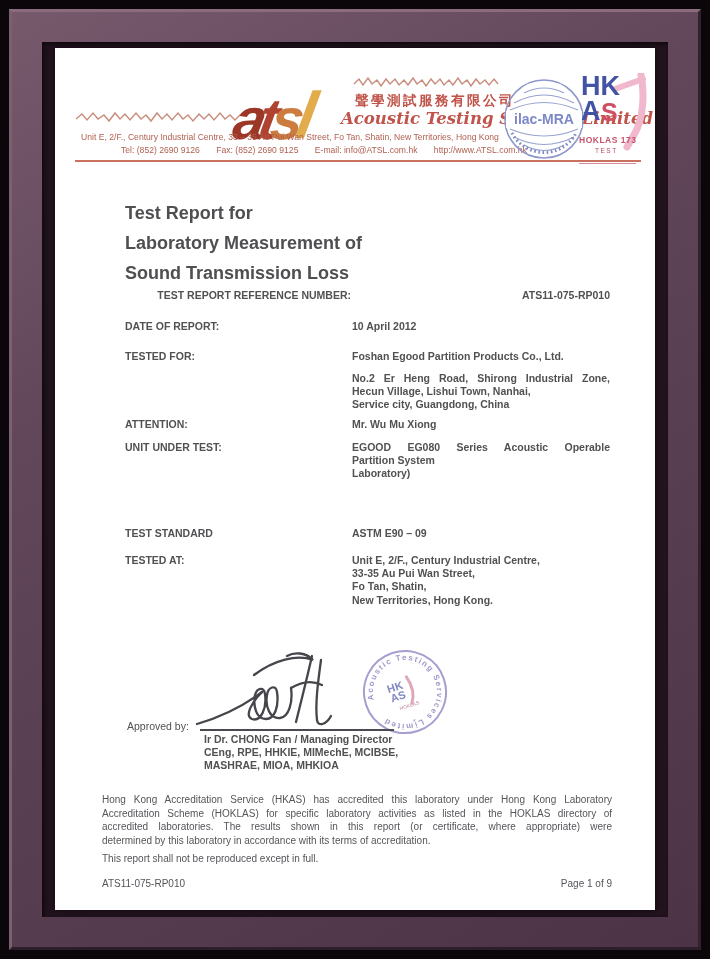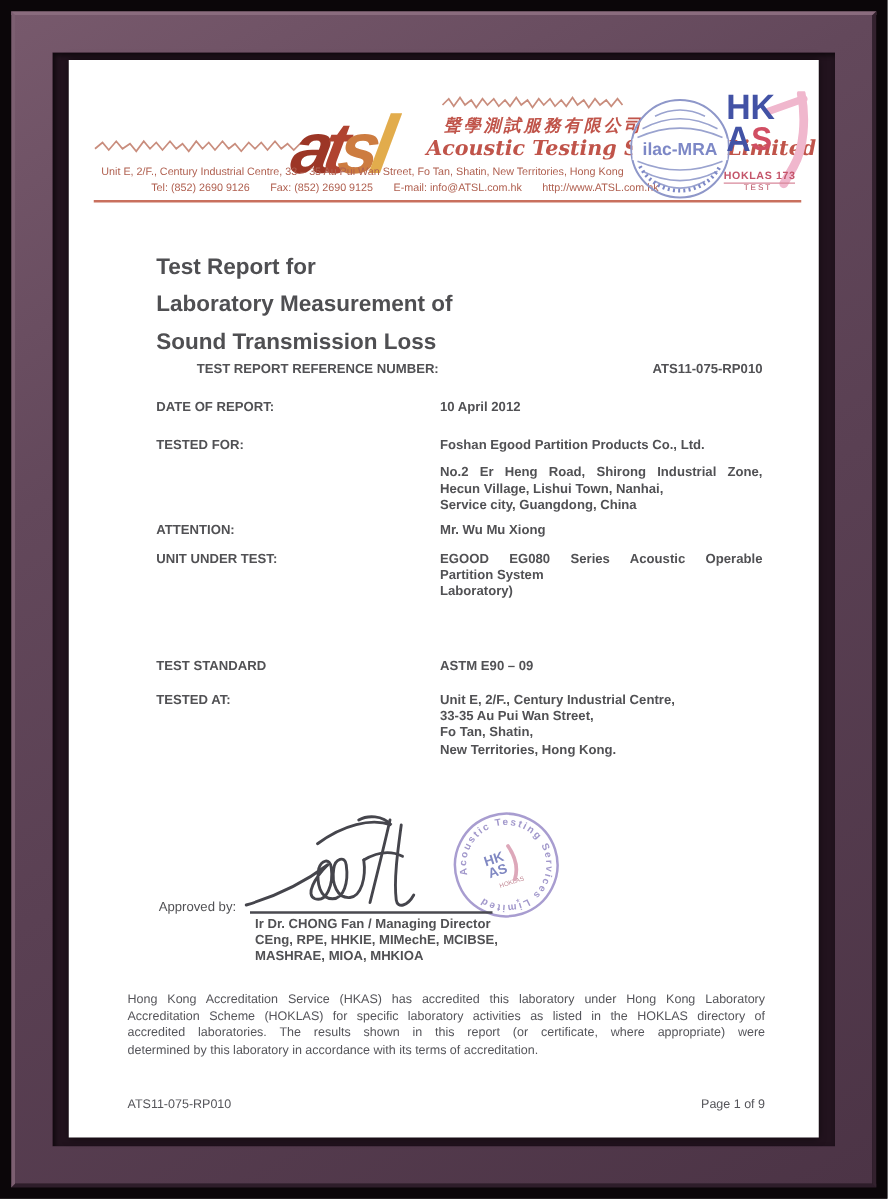--- a/index.html
+++ b/index.html
@@ -26,39 +26,39 @@
   
   .logo-letters{left:181px;top:22px;height:78px;display:flex;align-items:flex-end;
     transform:skewX(-10deg);font-weight:bold;font-style:italic;letter-spacing:-7px;line-height:1;}
   .logo-letters span{font-size:58px;}
   .lg-a{color:#9c3626;}
   .lg-t{color:#b04330;}
   .lg-s{color:#cd7c40;}
   .lg-l{color:#e2ac4c;font-size:66px !important;}
   .zz{stroke:#c98d7d;stroke-width:1.4;fill:none;}
   .cn-name{left:300px;top:44px;width:160px;font-size:13.5px;font-weight:bold;
-    color:#c0544a;letter-spacing:2.5px;white-space:nowrap;font-style:italic;}
+    color:#c0544a;letter-spacing:2.5px;white-space:nowrap;}
   .en-name{left:286px;top:61px;width:230px;font-size:16.5px;font-style:italic;font-weight:bold;
     font-family:"DejaVu Serif",serif;color:#c0544a;white-space:nowrap;}
   .hdr-addr{left:0px;top:84px;width:470px;text-align:center;font-size:8.6px;
     color:#b06050;white-space:nowrap;}
   .hdr-tel{left:18px;top:97px;width:440px;font-size:8.6px;color:#b06050;white-space:nowrap;margin-left:48px;}
   .hdr-tel span{margin-right:14px;}
   .hdr-rule{left:20px;top:112px;width:566px;height:2px;background:#c9705e;}
   
   .ilac{left:447px;top:29px;}
   
   .hkas{left:524px;top:25px;width:74px;height:92px;}
   .hkas-row{position:absolute;font-weight:bold;line-height:1;letter-spacing:0px;
     color:#4252a5;transform:scaleY(1.05);}
   .hkas-hk{left:2px;top:0px;font-size:27px;}
   .hkas-a{left:2px;top:25px;font-size:27px;font-weight:bold;color:#4252a5;}
   .hkas-s{left:22px;top:27px;font-size:25px;font-weight:bold;color:#d14e63;}
   .hkas-hoklas{left:0px;top:62px;font-size:8.5px;font-weight:bold;color:#c4556a;
-    border-bottom:1px solid #d8889a;padding-bottom:1px;letter-spacing:.5px;}
+    border-bottom:1px solid #d8889a;padding-bottom:18px;letter-spacing:.5px;}
   .hkas-test{left:16px;top:74px;font-size:6.5px;color:#b5485a;letter-spacing:1.5px;}
   
   .title{left:70px;top:150px;width:420px;font-size:18px;font-weight:bold;
     color:#4f4f52;line-height:30px;}
   
   .flabel{left:70px;width:226px;font-size:10.5px;font-weight:bold;color:#515154;white-space:nowrap;}
   .fvalue{left:297px;width:258px;font-size:10.5px;font-weight:bold;color:#515154;line-height:13.2px;}
   .jline{text-align:justify;text-align-last:justify;}
   .r0{top:241px;text-align:right;} .r1{top:272px;} .r2{top:302px;} .r3{top:324px;}
   .r4{top:370px;} .r5{top:393px;} .r6{top:479px;} .r7{top:506px;}
@@ -214,20 +214,21 @@
       <div>MASHRAE, MIOA, MHKIOA</div>
     </div>
 
     <div class="abs accred">
       <div class="jline">Hong Kong Accreditation Service (HKAS) has accredited this laboratory under Hong Kong Laboratory</div>
       <div class="jline">Accreditation Scheme (HOKLAS) for specific laboratory activities as listed in the HOKLAS directory of</div>
       <div class="jline">accredited laboratories. The results shown in this report (or certificate, where appropriate) were</div>
       <div>determined by this laboratory in accordance with its terms of accreditation.</div>
     </div>
 
+    <div class="abs note">This report shall not be reproduced except in full.</div>
 
     <div class="abs bottomrow">
       <span>ATS11-075-RP010</span>
       <span>Page 1 of 9</span>
     </div>
 
   </div>
 </div>
 
 </body></html>

